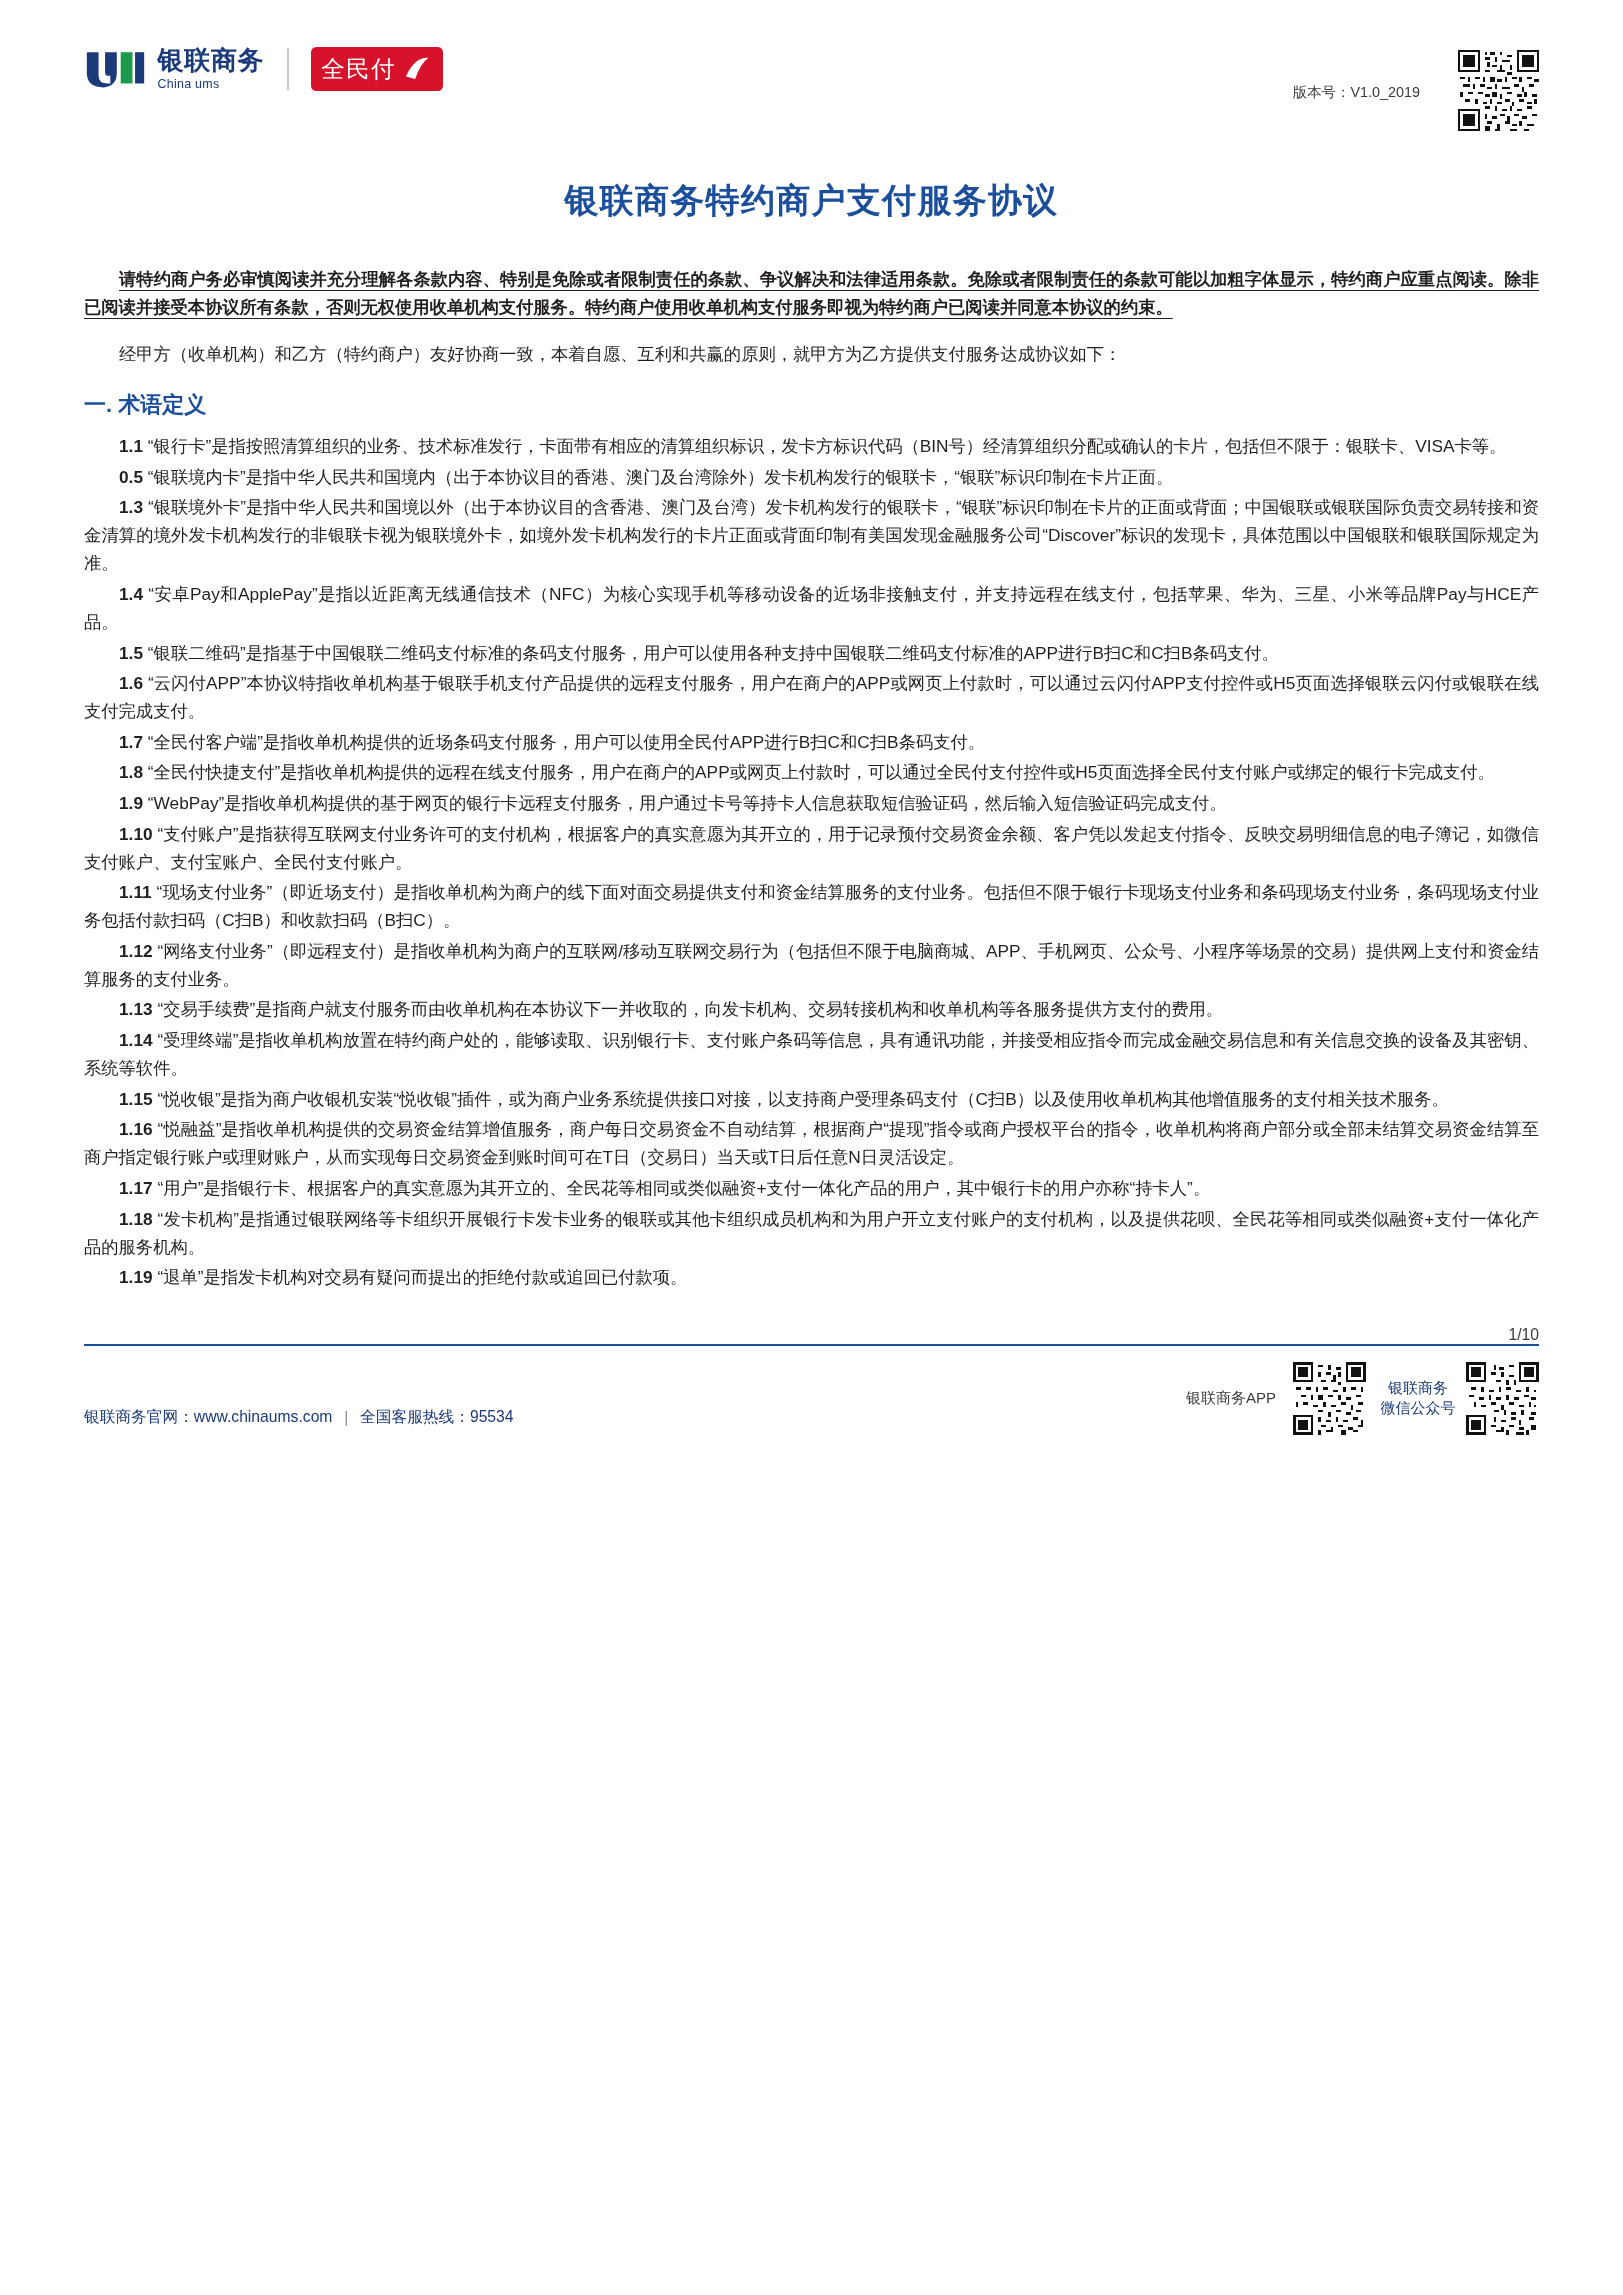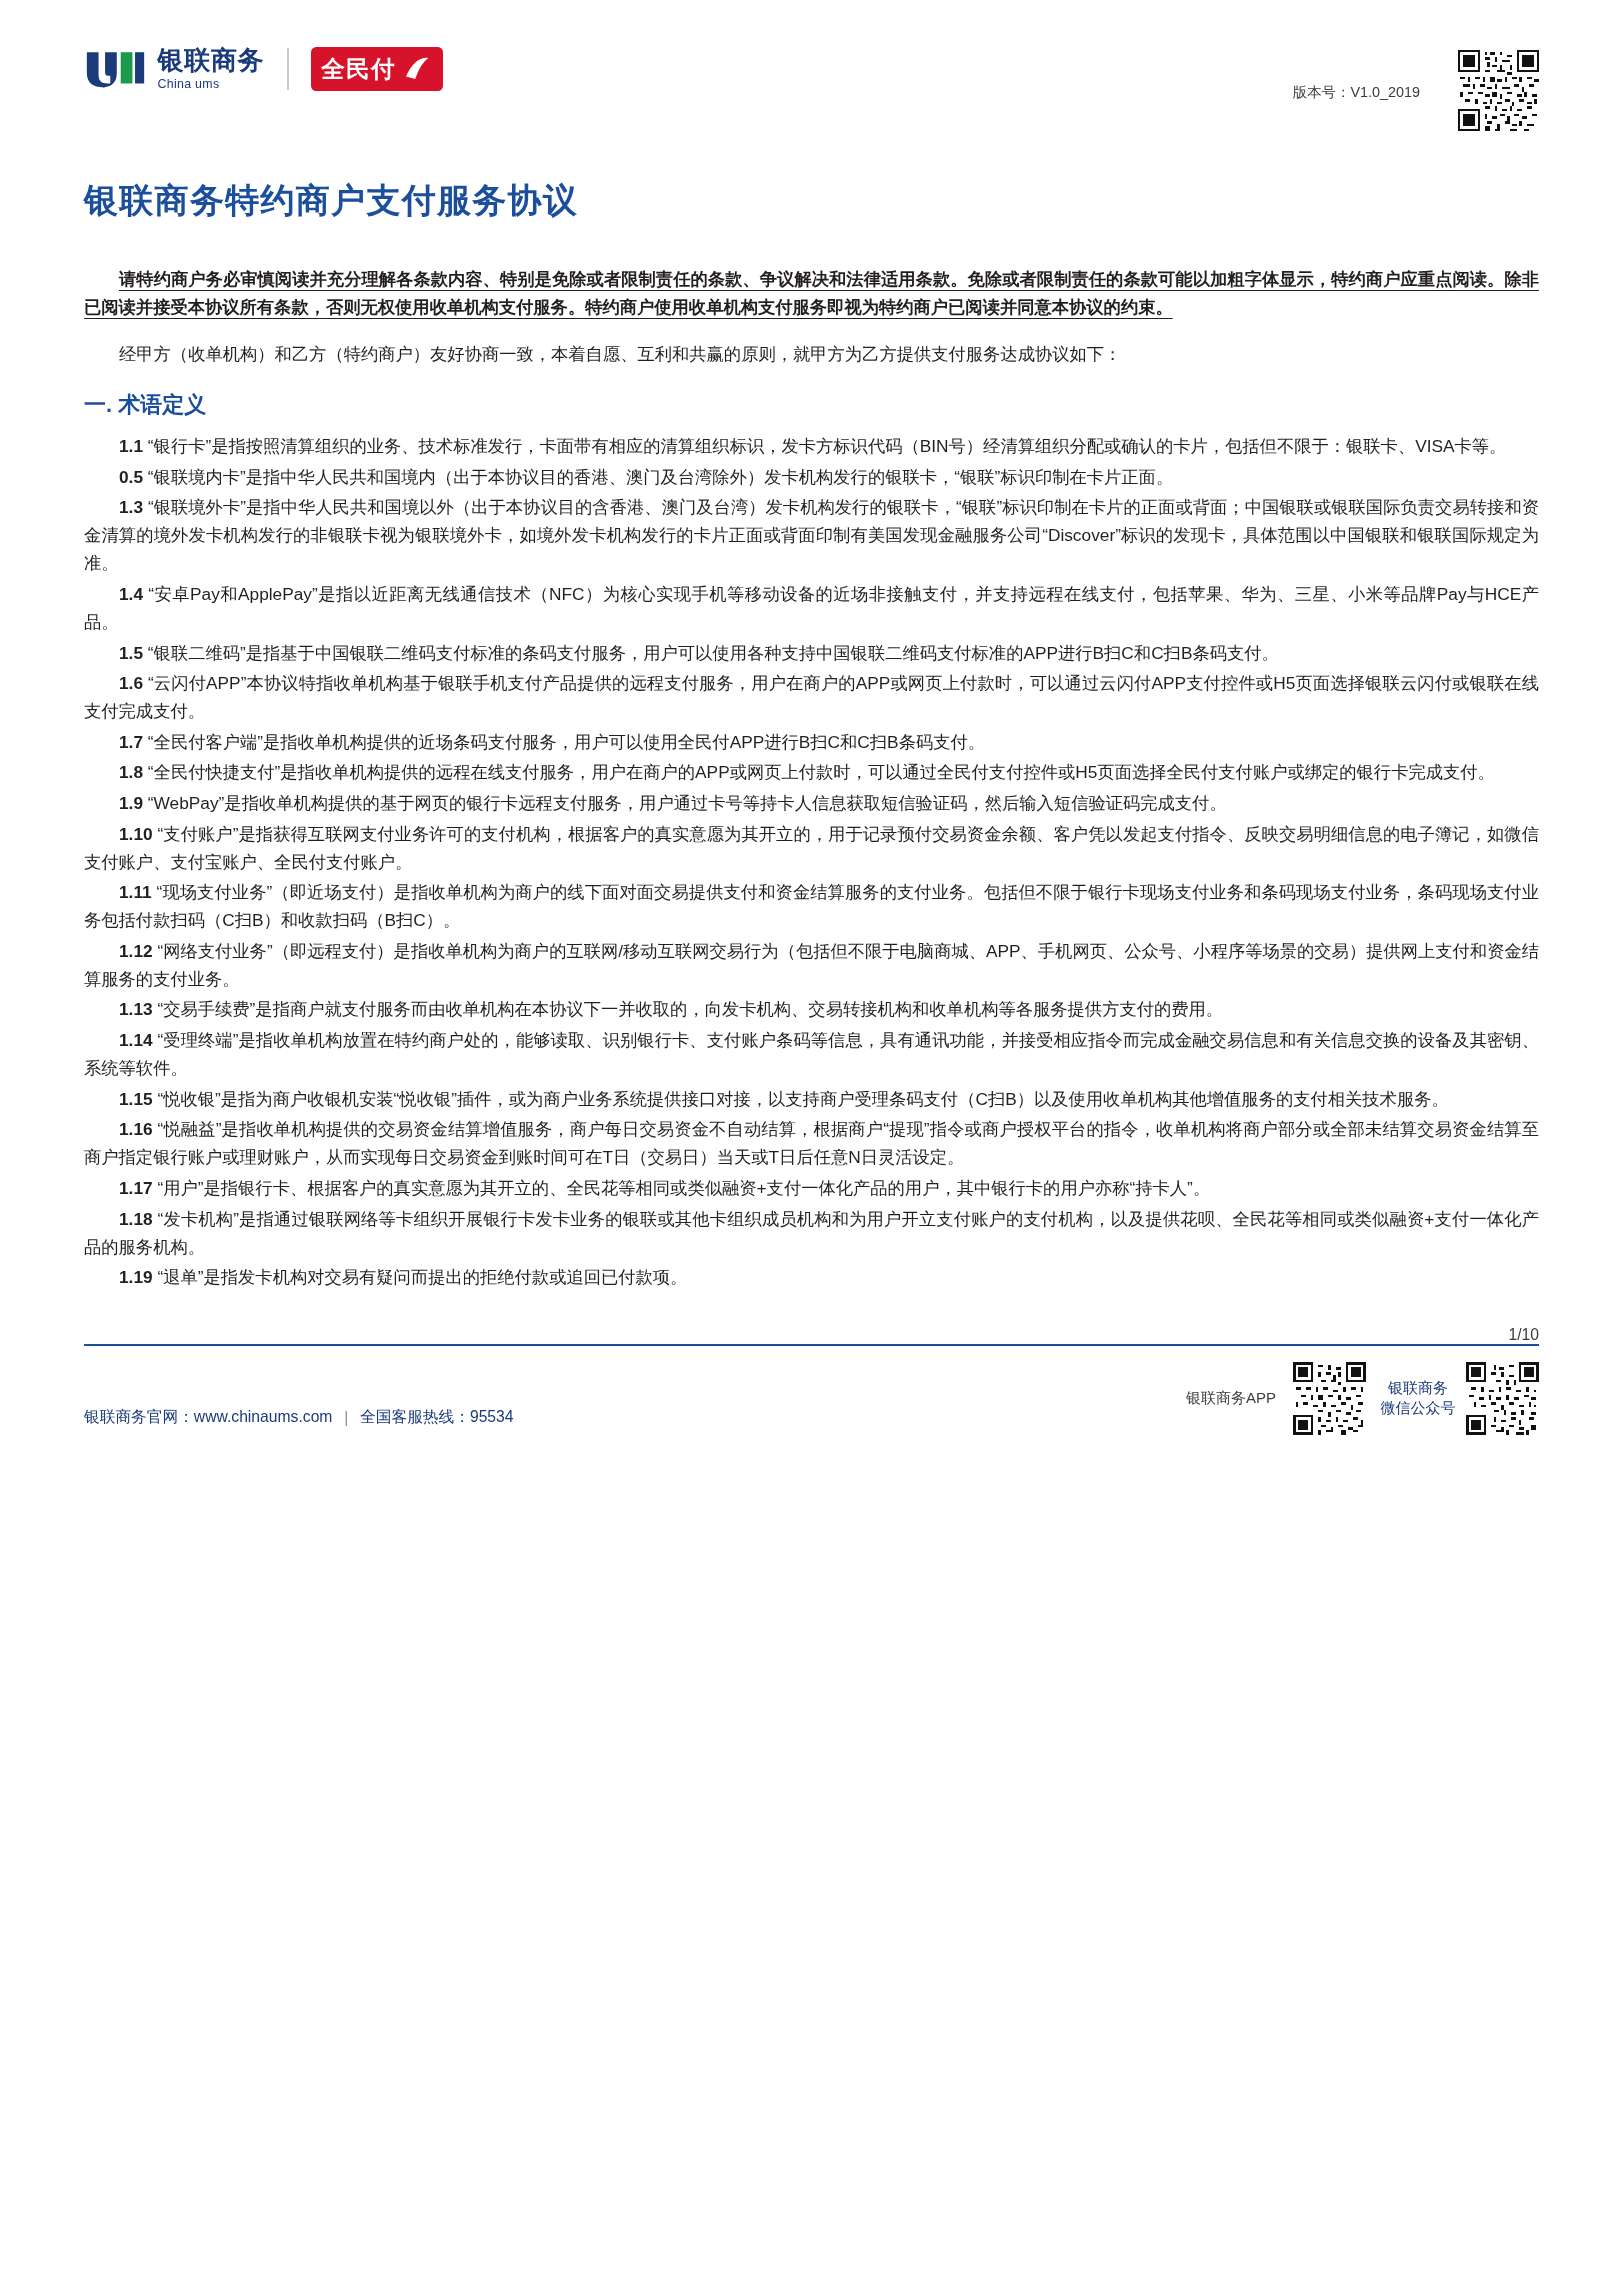--- a/index.html
+++ b/index.html
@@ -41,34 +41,34 @@
   .ums-en {
     font-size: 12.4px; color: #1b3a7a; letter-spacing: 0.3px; margin-top: 4.6px;
   }
   .logo-divider {
     width: 2px; height: 42px; background: #c9c9c9; margin: 0 5.2px;
   }
   .qmf-logo {
     display: flex; align-items: center; gap: 6.5px;
     background: #d6132a; border-radius: 5.2px; padding: 5.9px 11.8px 5.9px 10.5px;
   }
-  .qmf-text { font-size: 23.6px; color: #ffffff; font-weight: bold; letter-spacing: 1.3px; }
+  .qmf-text { font-size: 23.6px; color: #ffffff; font-weight: normal; letter-spacing: 1.3px; }
   .qmf-swoosh { width: 29px; height: 29px; }
 
   .header-right {
     display: flex; align-items: flex-start; gap: 38px; padding-top: 2.6px;
   }
   .version-label {
     font-size: 14.4px; color: #3c3c3c; margin-top: 33px; white-space: nowrap;
   }
   .qr-top { width: 81px; height: 81px; }
 
   
   h1.doc-title {
-    text-align: left;
+    text-align: center;
     font-size: 34px;
     color: #1b4f9c;
     font-weight: bold;
     letter-spacing: 1.3px;
     margin: 47px 0 0 0;
     padding: 0 84px;
   }
 
   
   .content {

